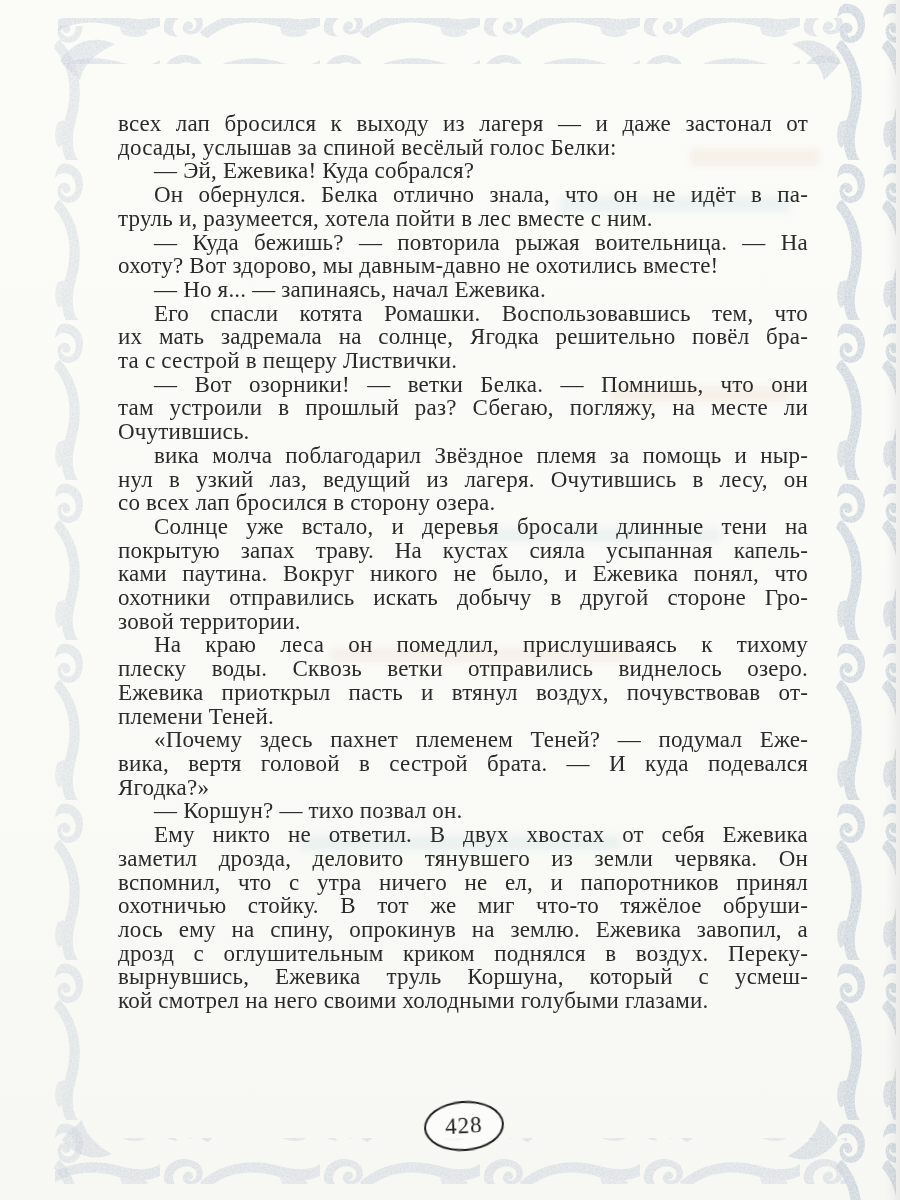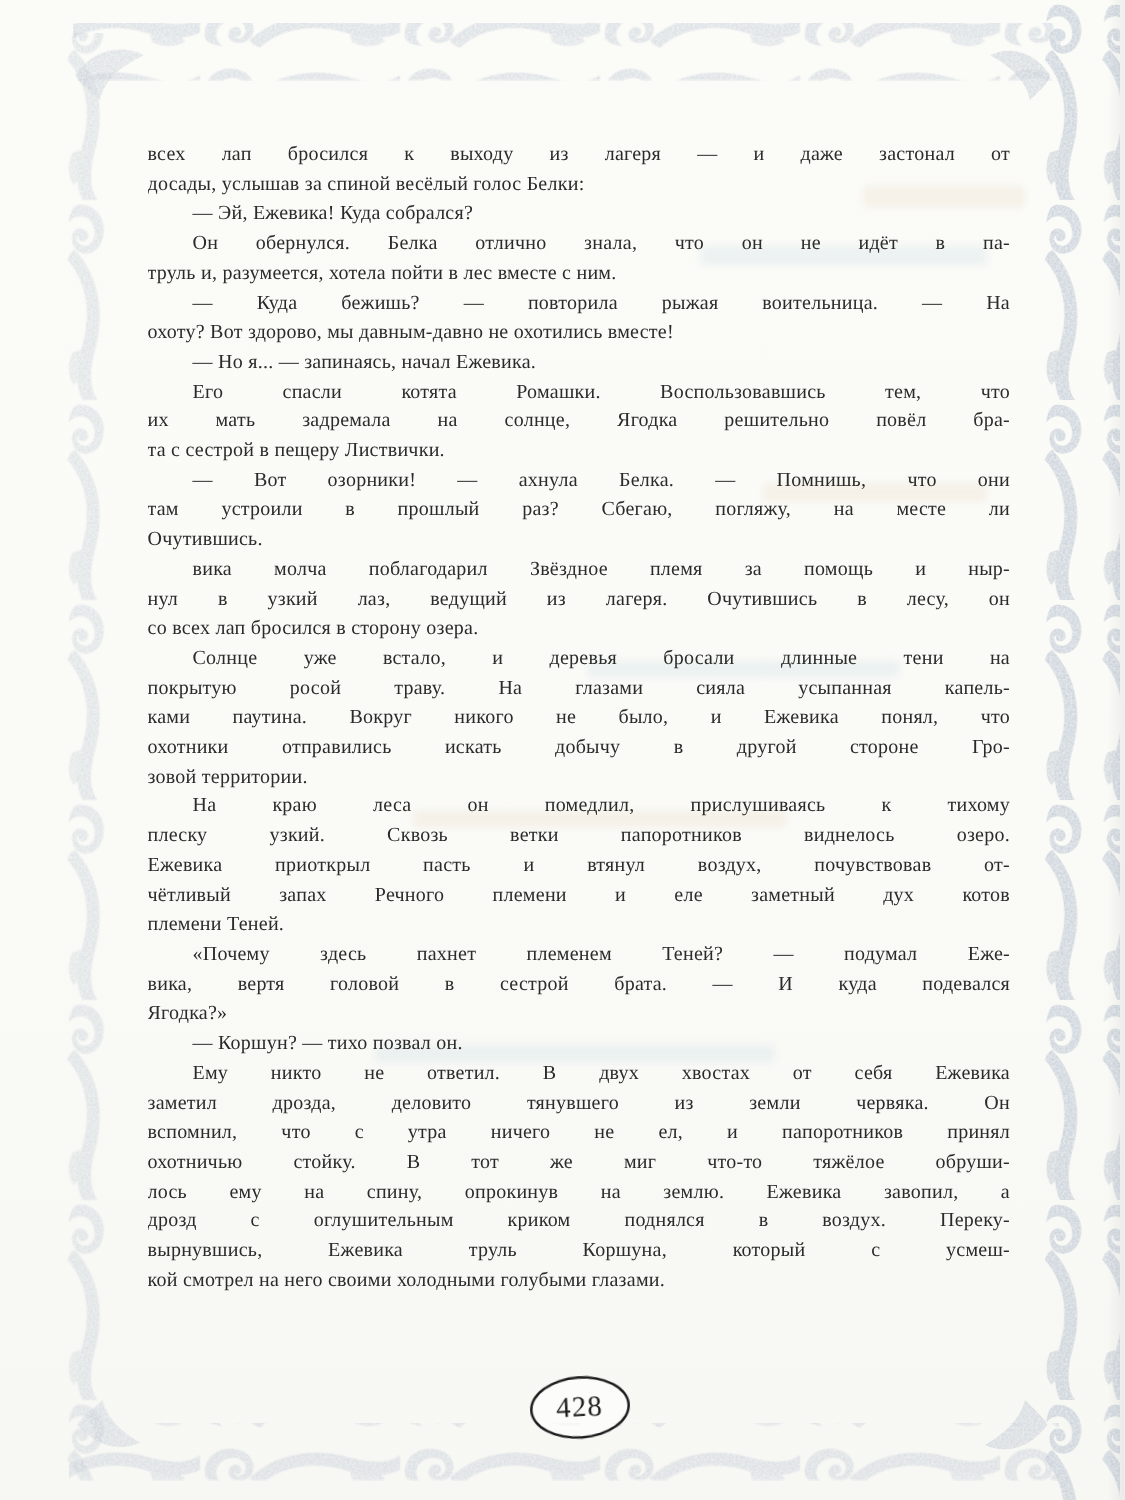--- a/index.html
+++ b/index.html
@@ -28,21 +28,21 @@
     position: absolute;
     inset: 0;
     color: var(--ornament-color, #b7c2cf);
     pointer-events: none;
   }
   .text-block {
     position: absolute;
     left: 118px;
     top: 112px;
     width: 690px;
-    font-size: 16px;
+    font-size: 23px;
     line-height: 23.7px;
     letter-spacing: 0.2px;
   }
   .para { margin: 0; }
   .para.indent .line:first-child { text-indent: 36px; }
   .line {
     text-align: justify;
     text-align-last: justify;
     white-space: normal;
   }
@@ -148,41 +148,40 @@
       </div>
       <div class="para indent">
         <div class="line last">— Но я... — запинаясь, начал Ежевика.</div>
       </div>
       <div class="para indent">
         <div class="line">Его спасли котята Ромашки. Воспользовавшись тем, что</div>
         <div class="line">их мать задремала на солнце, Ягодка решительно повёл бра-</div>
         <div class="line last">та с сестрой в пещеру Листвички.</div>
       </div>
       <div class="para indent">
-        <div class="line">— Вот озорники! — ахнула Белка. — Помнишь, что они</div>
+        <div class="line">— Вот озорники! — ветки Белка. — Помнишь, что они</div>
         <div class="line">там устроили в прошлый раз? Сбегаю, погляжу, на месте ли</div>
         <div class="line last">Очутившись.</div>
       </div>
       <div class="para indent">
         <div class="line">вика молча поблагодарил Звёздное племя за помощь и ныр-</div>
         <div class="line">нул в узкий лаз, ведущий из лагеря. Очутившись в лесу, он</div>
         <div class="line last">со всех лап бросился в сторону озера.</div>
       </div>
       <div class="para indent">
         <div class="line">Солнце уже встало, и деревья бросали длинные тени на</div>
-        <div class="line">покрытую росой траву. На глазами сияла усыпанная капель-</div>
+        <div class="line">покрытую запах траву. На кустах сияла усыпанная капель-</div>
         <div class="line">ками паутина. Вокруг никого не было, и Ежевика понял, что</div>
         <div class="line">охотники отправились искать добычу в другой стороне Гро-</div>
         <div class="line last">зовой территории.</div>
       </div>
       <div class="para indent">
         <div class="line">На краю леса он помедлил, прислушиваясь к тихому</div>
-        <div class="line">плеску узкий. Сквозь ветки папоротников виднелось озеро.</div>
+        <div class="line">плеску воды. Сквозь ветки отправились виднелось озеро.</div>
         <div class="line">Ежевика приоткрыл пасть и втянул воздух, почувствовав от-</div>
-        <div class="line">чётливый запах Речного племени и еле заметный дух котов</div>
         <div class="line last">племени Теней.</div>
       </div>
       <div class="para indent">
         <div class="line">«Почему здесь пахнет племенем Теней? — подумал Еже-</div>
         <div class="line">вика, вертя головой в сестрой брата. — И куда подевался</div>
         <div class="line last">Ягодка?»</div>
       </div>
       <div class="para indent">
         <div class="line last">— Коршун? — тихо позвал он.</div>
       </div>

